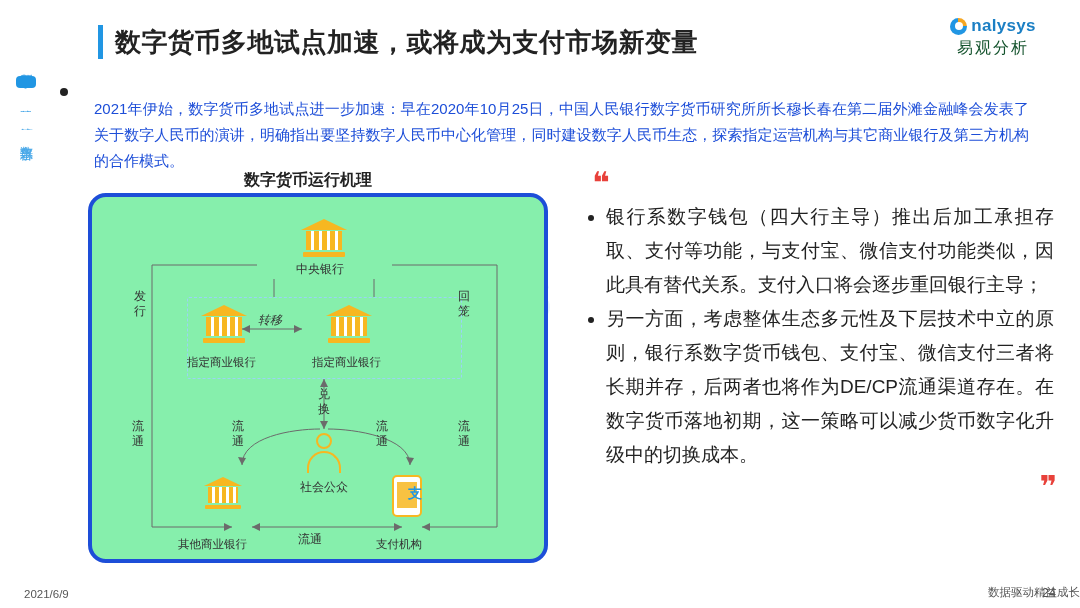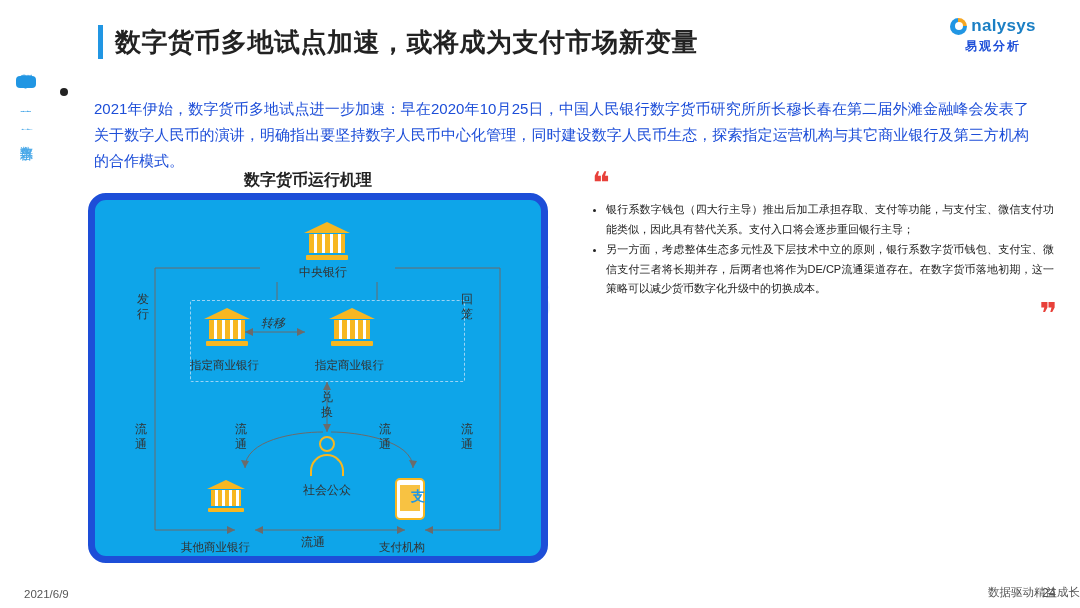--- a/index.html
+++ b/index.html
@@ -49,21 +49,21 @@
   .logo-mark {
     width:17px; height:17px; border-radius:50%;
     background:conic-gradient(#f5a623 0 25%, #2196e3 25% 100%);
     position:relative;
   }
   .logo-mark::after {
     content:""; position:absolute; left:4.5px; top:4.5px;
     width:8px; height:8px; border-radius:50%; background:#fff;
   }
   .logo-en { font-size:17px; color:#1b7fc4; font-weight:bold; letter-spacing:0.3px; }
-  .logo-cn { font-size:12px; color:#1d4ed8; font-weight:bold; letter-spacing:2px; margin-top:2px;}
+  .logo-cn { font-size:16px; color:#14532d; font-weight:normal; letter-spacing:2px; margin-top:2px;}
 
   
   .lead {
     position:absolute; left:60px; top:80px; width:985px;
     display:flex; gap:10px;
   }
   .bullet-dot {
     flex:none; width:8px; height:8px; border-radius:50%; background:#222;
     margin-top:8px;
   }
@@ -71,21 +71,21 @@
     margin:16px; font-size:15px; line-height:1.72; color:#1d4ed8; text-align:justify;
   }
 
   
   .diagram-title {
     position:absolute; left:232px; top:170px;
     font-size:16px; font-weight:bold; color:#222;margin-left:12px;
   }
   .diagram {
     position:absolute; left:88px; top:193px; width:460px; height:370px;
-    border:7px solid #1d4ed8; border-radius:18px; background:#0ea5e9;
+    border:4px solid #1d4ed8; border-radius:18px; background:#86efac;
   }
   .dg { position:absolute; font-size:12px; color:#333; }
   .dg.small { font-size:11.5px; }
 
   
   .bank {
     width:46px; height:40px; position:relative;
   }
   .bank .roof {
     position:absolute; left:0; top:0; width:0; height:0;
@@ -141,21 +141,21 @@
   }
   .quote-open {
     color:#e8413a; font-size:30px; font-weight:bold; line-height:1;
     letter-spacing:-3px;
   }
   .comment p {
     margin:0 0 2px 0; font-size:13.5px; line-height:1.78; color:#222; text-align:justify;
   }
   .comment ul { margin:2px 0 2px 0; padding-left:14px; }
   .comment li {
-    font-size:11px; line-height:1.78; color:#222; text-align:justify; margin-bottom:1px;
+    font-size:19px; line-height:1.78; color:#222; text-align:justify; margin-bottom:1px;
   }
   .quote-close {
     color:#e8413a; font-size:30px; font-weight:bold; line-height:1;
     text-align:right; letter-spacing:-3px; margin-top:-2px;
   }
 
   
   .footer-date { position:absolute; left:24px; bottom:8px; font-size:11.5px; color:#555; }
   .footer-center { position:absolute; left:0; right:0; bottom:8px; text-align:right; font-size:11.5px; color:#555; }
   .footer-page { position:absolute; right:24px; bottom:8px; font-size:12.5px; color:#555; }

